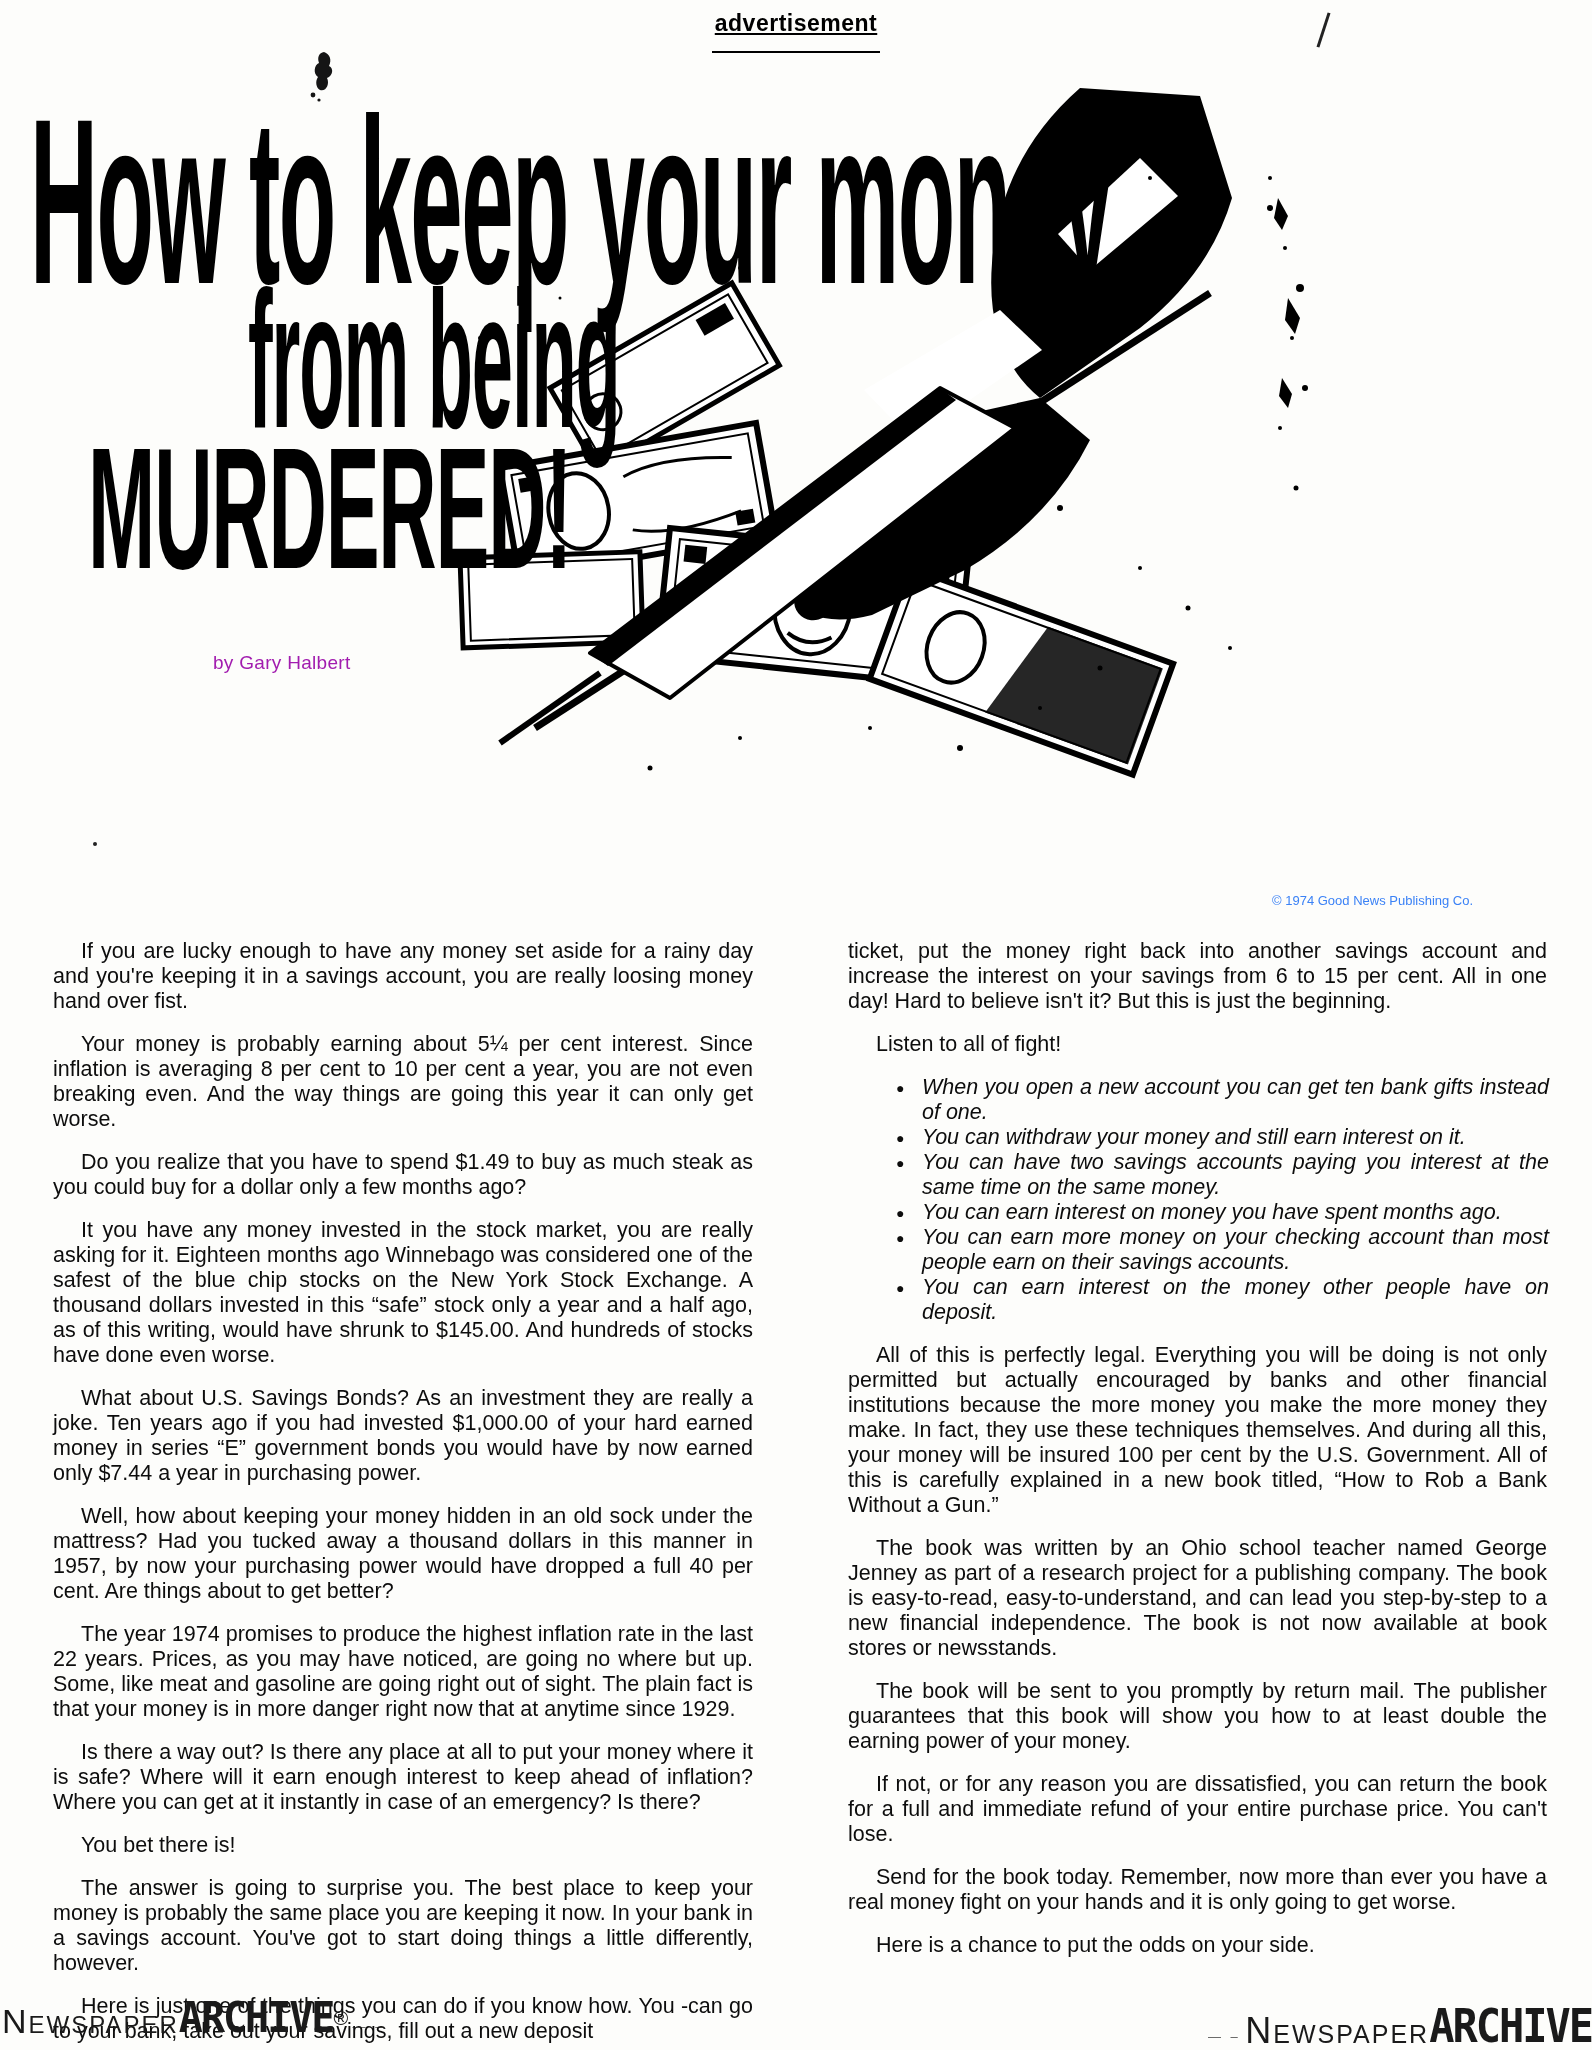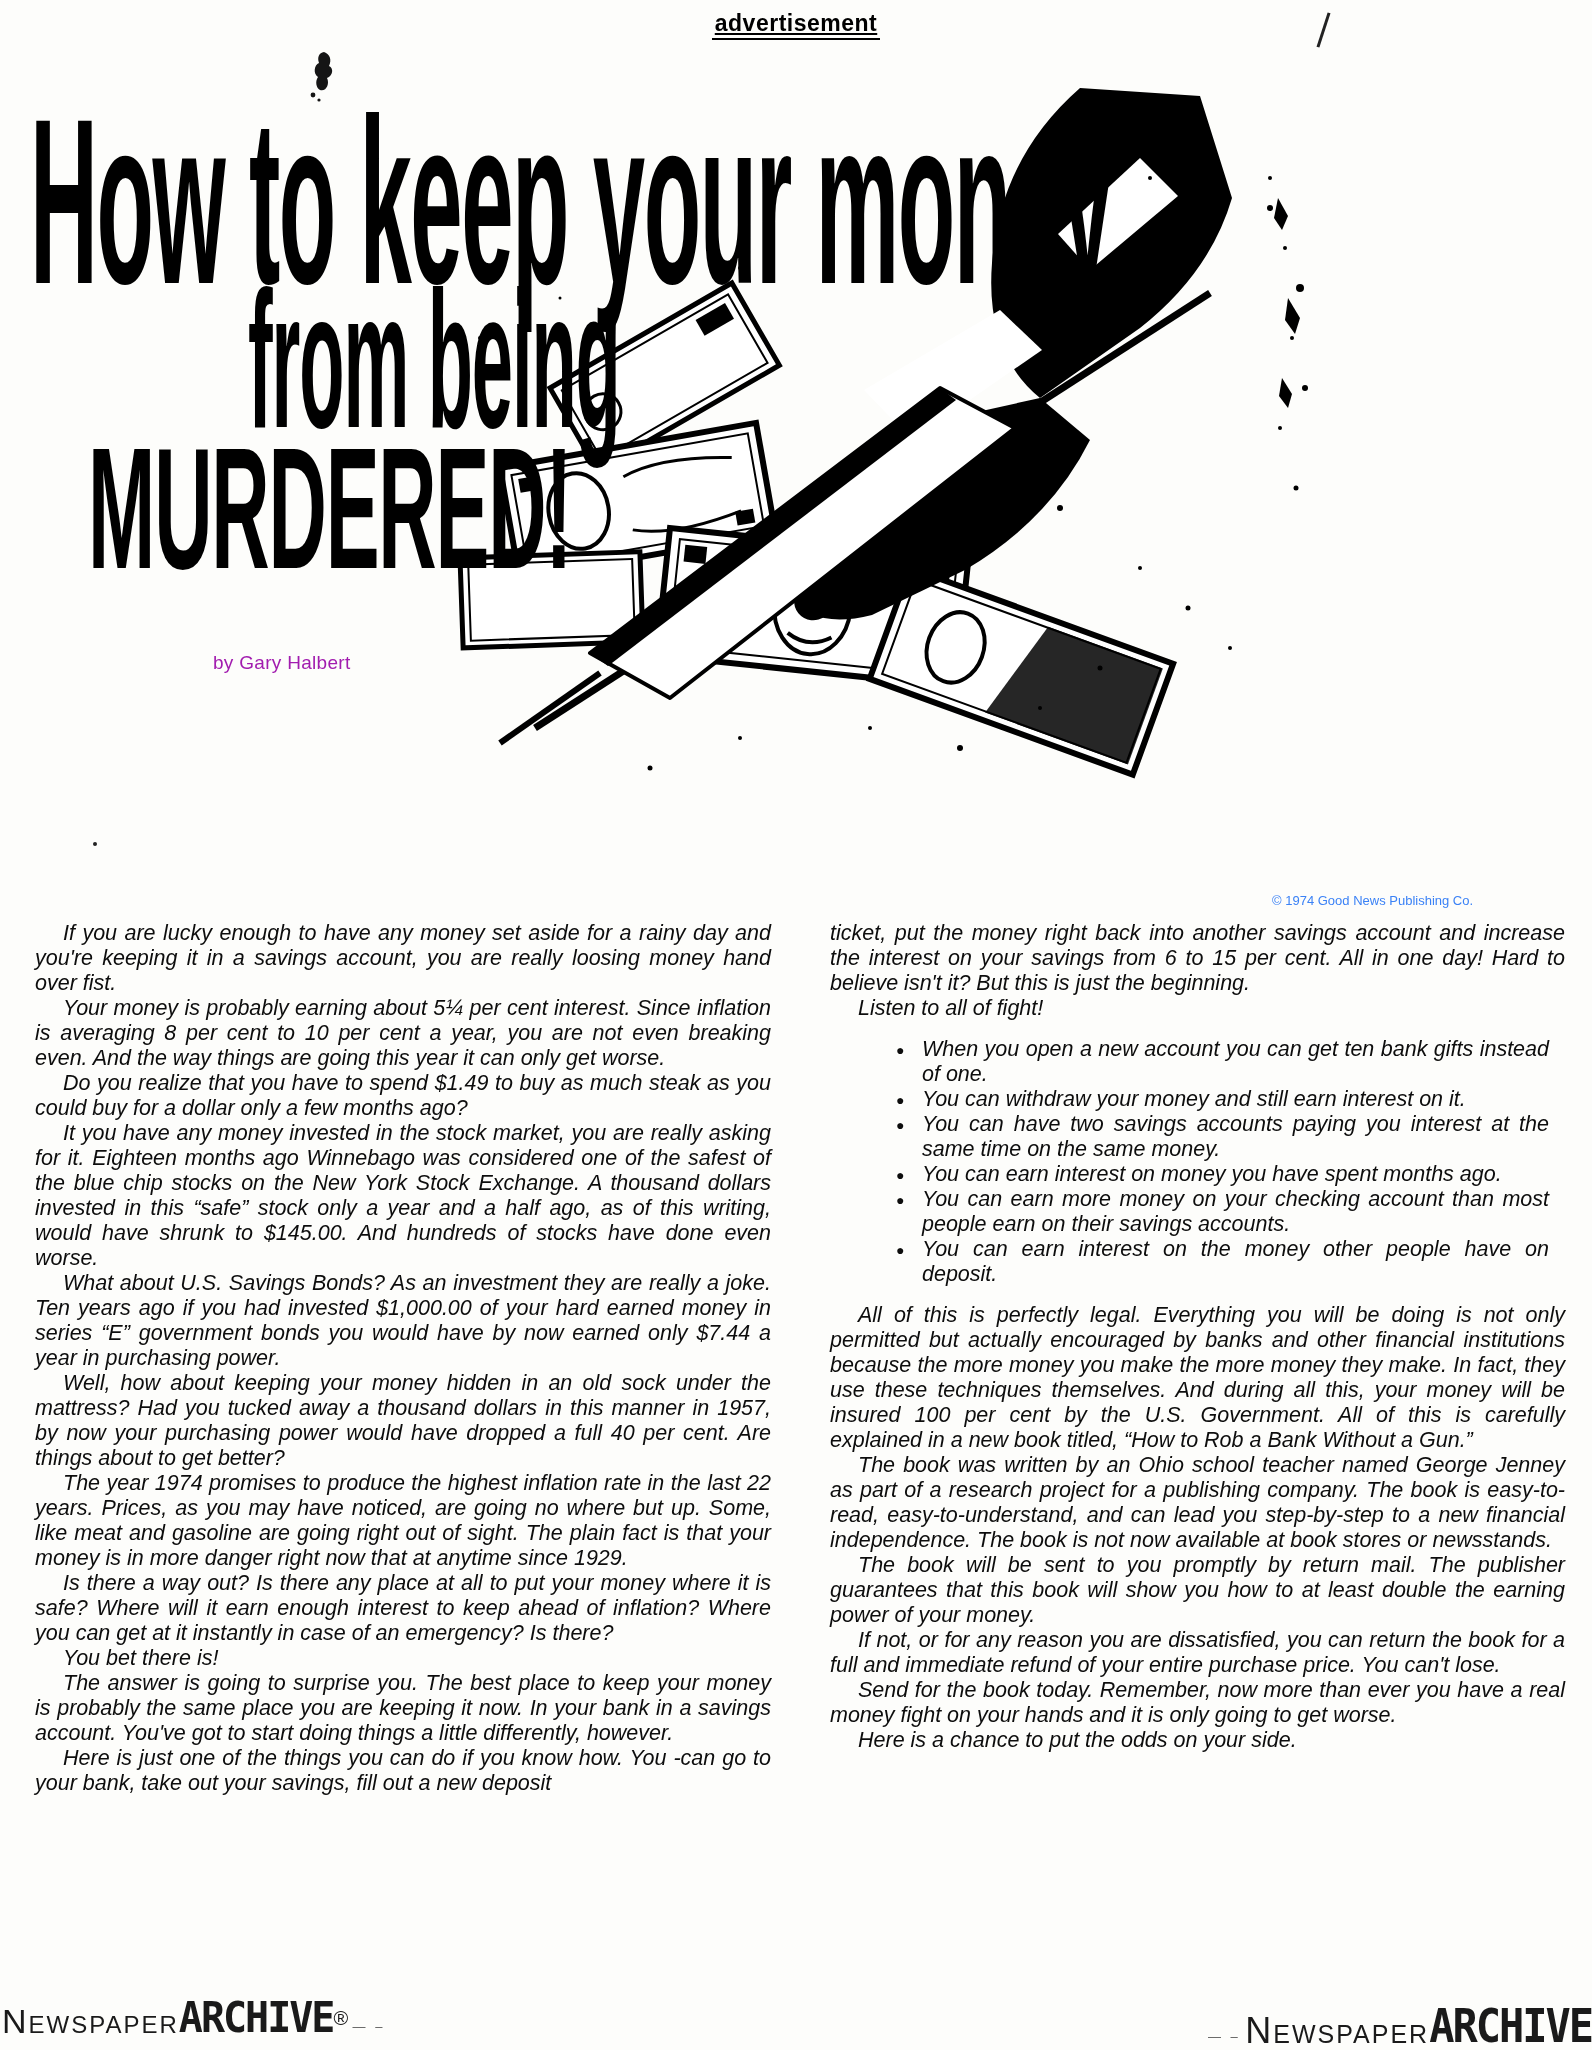--- a/index.html
+++ b/index.html
@@ -3,37 +3,37 @@
 <meta charset="utf-8">
 <style>
   html,body{margin:0;padding:0;background:#e8e8e8;}
   .sheet{
     position:relative;width:1592px;height:2050px;background:#fdfdfb;
     overflow:hidden;color:#111;font-family:"Liberation Sans",sans-serif;
   }
   
   .ad-tag{position:absolute;top:10px;left:0;width:100%;text-align:center;
     font-size:23px;font-weight:bold;letter-spacing:.5px;color:#000;}
-  .ad-tag span{display:inline-block;border-bottom:2px solid #000;text-decoration:underline;padding:0 3px 1px;}
+  .ad-tag span{display:inline-block;border-bottom:2px solid #000;text-decoration:underline;padding:0 3px 14px;}
   
   .hl{position:absolute;white-space:nowrap;font-weight:bold;line-height:1;
     letter-spacing:-0.015em;transform-origin:left top;color:#000;z-index:3;}
   .hl1{left:30px;top:84px;font-size:235px;transform:scaleX(.40);}
   .hl2{left:248px;top:262px;font-size:195px;transform:scaleX(.38);}
   .hl3{left:88px;top:422px;font-size:172px;transform:scaleX(.47);}
   .byline{position:absolute;left:213px;top:652px;font-size:19px;letter-spacing:.3px;color:#a21caf;}
   
   .illus{position:absolute;left:440px;top:88px;width:880px;height:800px;z-index:1;}
   .copyright{position:absolute;left:1272px;top:893px;font-size:13px;color:#3b82f6;}
   
   .col{position:absolute;top:921px;font-size:21.5px;line-height:25px;
     text-align:justify;color:#0d0d0d;z-index:2;}
   .col-left{left:35px;width:736px;}
   .col-right{left:830px;width:735px;}
-  .col p{margin:0;text-indent:28px;font-style:italic;}
+  .col p{margin:18px;text-indent:28px;}
   .col p.noindent{text-indent:0;}
   .col b{font-weight:bold;}
   ul.benefits{list-style:none;margin:16px;padding:0;font-style:italic;}
   ul.benefits li{position:relative;padding-left:76px;text-align:justify;}
   ul.benefits li::before{content:"\25CF";position:absolute;left:50px;top:1px;
     font-size:14px;font-style:normal;}
   
   .wm{position:absolute;white-space:nowrap;color:#1a1a1a;z-index:4;}
   .wm .ns{font-family:Liberation Sans, sans-serif;font-variant:small-caps;
     font-size:34px;letter-spacing:2px;}

